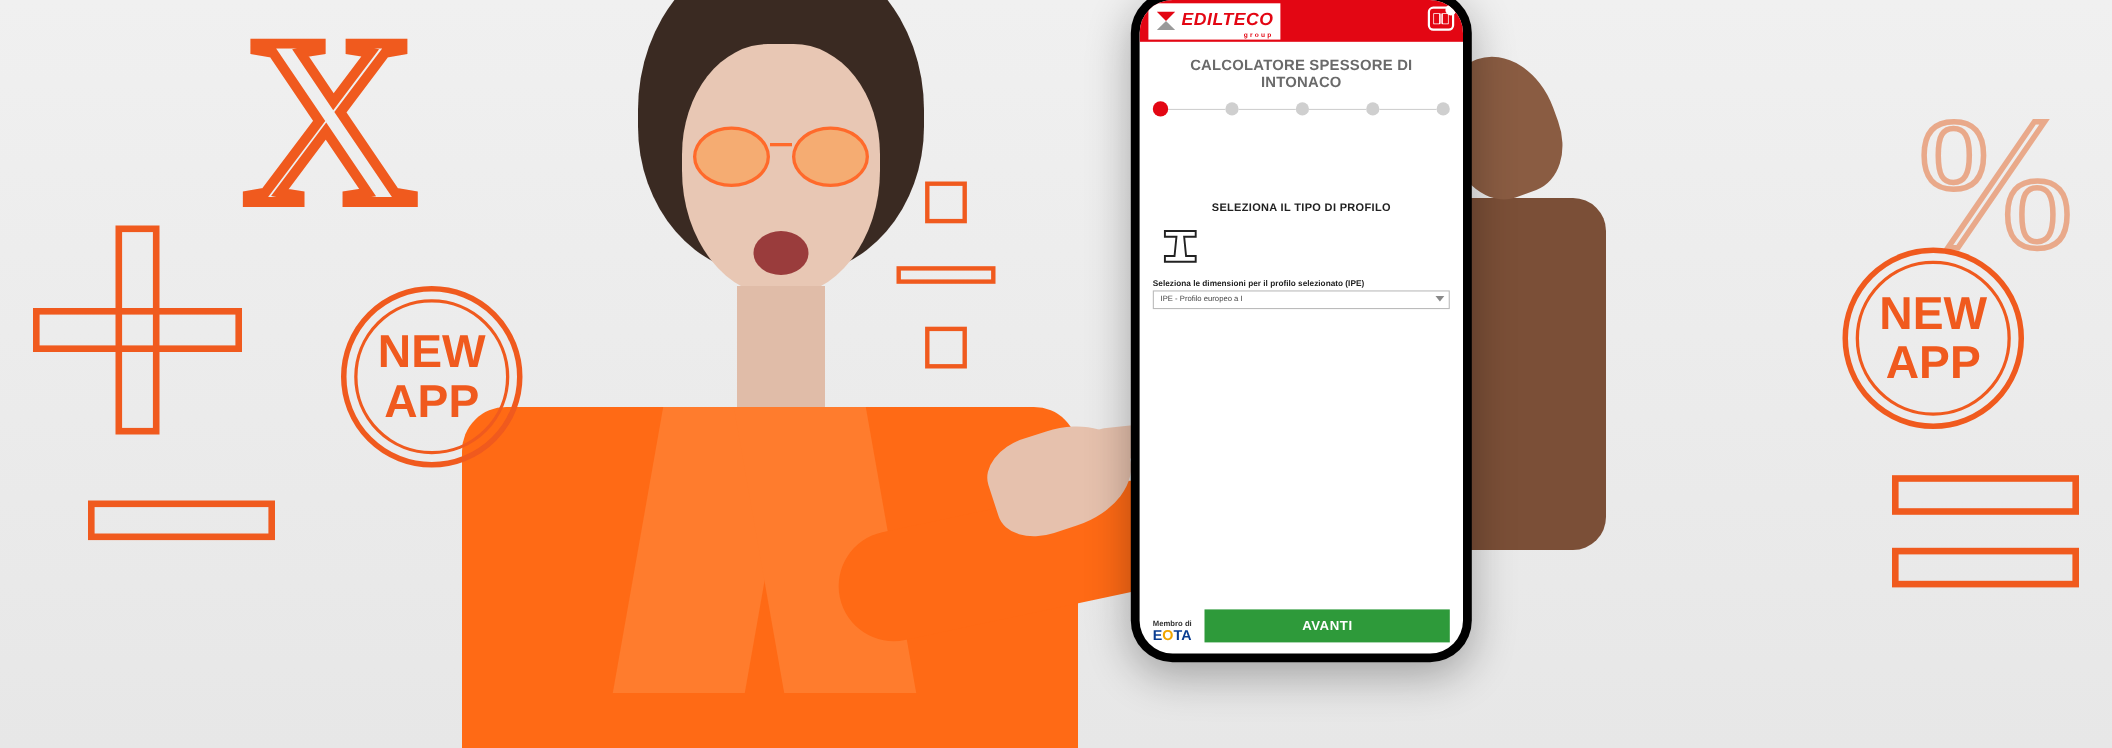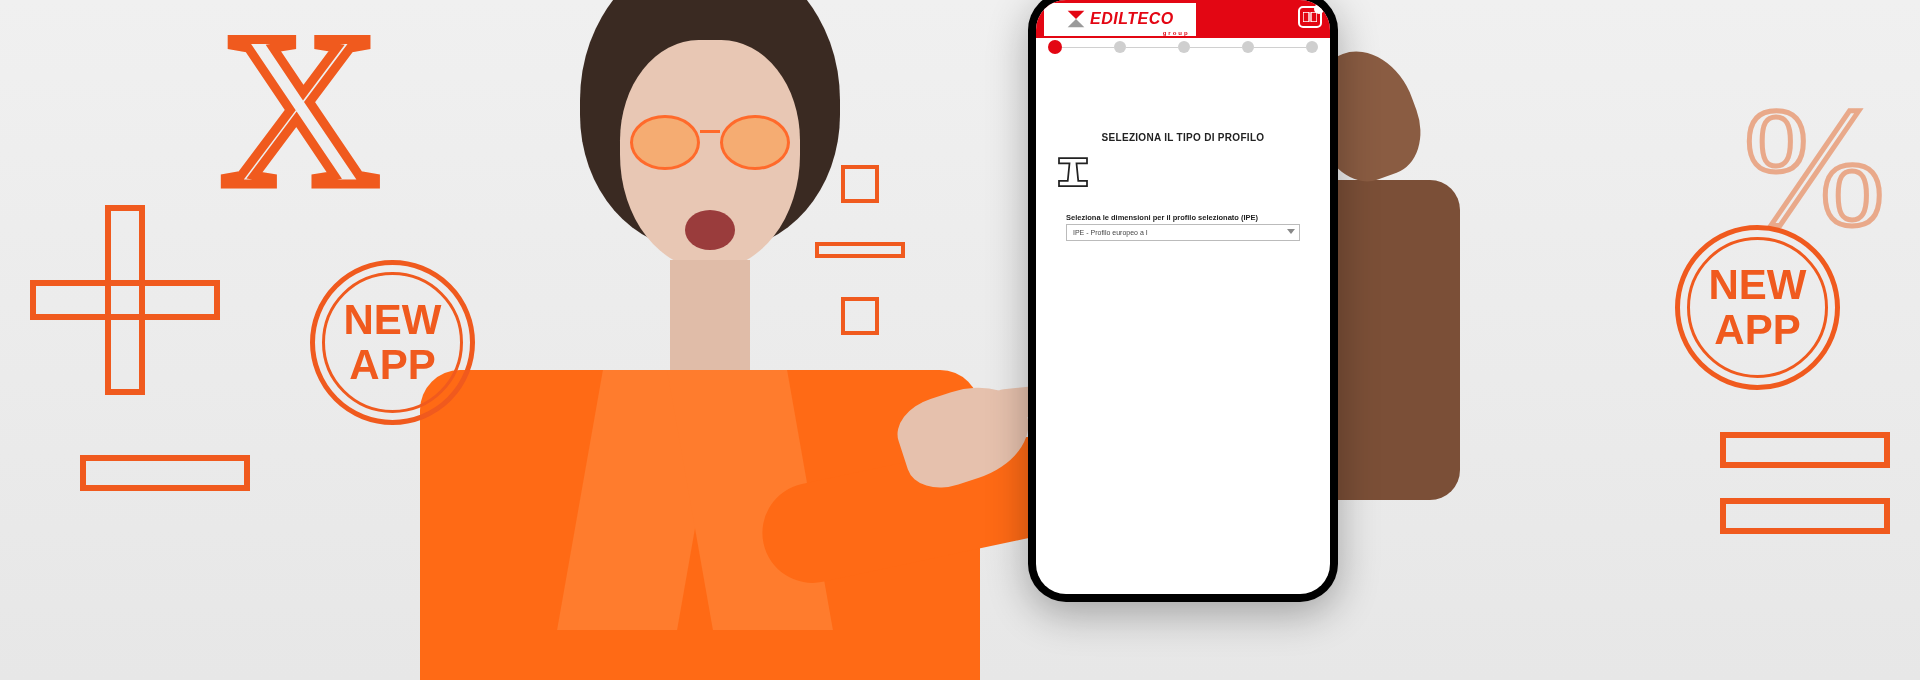--- a/index.html
+++ b/index.html
@@ -155,21 +155,21 @@
     width:100%; height:100%; background:#fff; border-radius:30px;
     overflow:hidden; position:relative;
     display:flex; flex-direction:column;
   }
   .appbar {
     height:38px; background:#e30613; color:#fff;
     display:flex; align-items:center; padding:0 8px;
     position:relative;
   }
   .logo-strip {
-    height:33px; background:#fff; padding:1px 22px;
+    height:33px; background:#fff; padding:1px 6px;
     display:flex; align-items:center; gap:4px;
     font-weight:900; letter-spacing:.5px;justify-content:center;
   }
   .logo-mark {
     width:20px; height:20px; position:relative;
   }
   .logo-mark svg { width:100%; height:100%; }
   .logo-text { color:#e30613; font-size:16px; line-height:1; font-style:italic; }
   .logo-sub {
     position:absolute; bottom:0; right:6px; font-size:6px;
@@ -202,21 +202,21 @@
   .stepper .line { flex:1; height:1px; background:#d0d0d0; }
 
   .section-label {
     text-align:center; font-size:10px; font-weight:800; color:#222;
     margin-top:78px; letter-spacing:.3px;
   }
   .profile-icon { display:flex; justify-content:flex-start; margin:8px 0 4px 16px; }
   .profile-icon svg { width:42px; height:42px; }
 
   .field {
-    padding:0 30px; margin-top:16px;
+    padding:0 12px; margin-top:4px;
   }
   .field-label { font-size:7.5px; font-weight:700; color:#222; }
   .select {
     margin-top:2px; width:100%; height:17px;
     border:1px solid #bbb; background:#fff;
     display:flex; align-items:center; padding:0 6px;
     font-size:7px; color:#444; position:relative;
   }
   .select .caret {
     position:absolute; right:4px; top:4px; width:0; height:0;
@@ -310,20 +310,21 @@
       </div>
       <div class="appbar-badge">
         <svg width="14" height="10" viewBox="0 0 14 10">
             <rect x="0" y="0" width="6" height="10" rx="1" fill="none" stroke="#fff" stroke-width="1.4"></rect>
             <rect x="8" y="0" width="6" height="10" rx="1" fill="none" stroke="#fff" stroke-width="1.4"></rect>
           </svg>
         <span class="dot"></span>
       </div>
     </div>
 
+    <div class="app-title">CALCOLATORE SPESSORE DI INTONACO</div>
 
     <div class="stepper">
       <div class="dot active"></div>
         <div class="line"></div>
       <div class="dot"></div>
         <div class="line"></div>
       <div class="dot"></div>
         <div class="line"></div>
       <div class="dot"></div>
         <div class="line"></div>
@@ -339,15 +340,22 @@
     </div>
 
     <div class="field">
       <div class="field-label">Seleziona le dimensioni per il profilo selezionato (IPE)</div>
       <div class="select">
         <span>IPE - Profilo europeo a I</span>
         <span class="caret"></span>
       </div>
     </div>
 
+    <div class="footer">
+      <div class="eota">
+        <div class="m">Membro di</div>
+        <div class="b">E<span class="o">O</span>TA</div>
+      </div>
+      <button class="avanti">AVANTI</button>
+    </div>
 
   </div>
 </div>
 
 </body></html>

